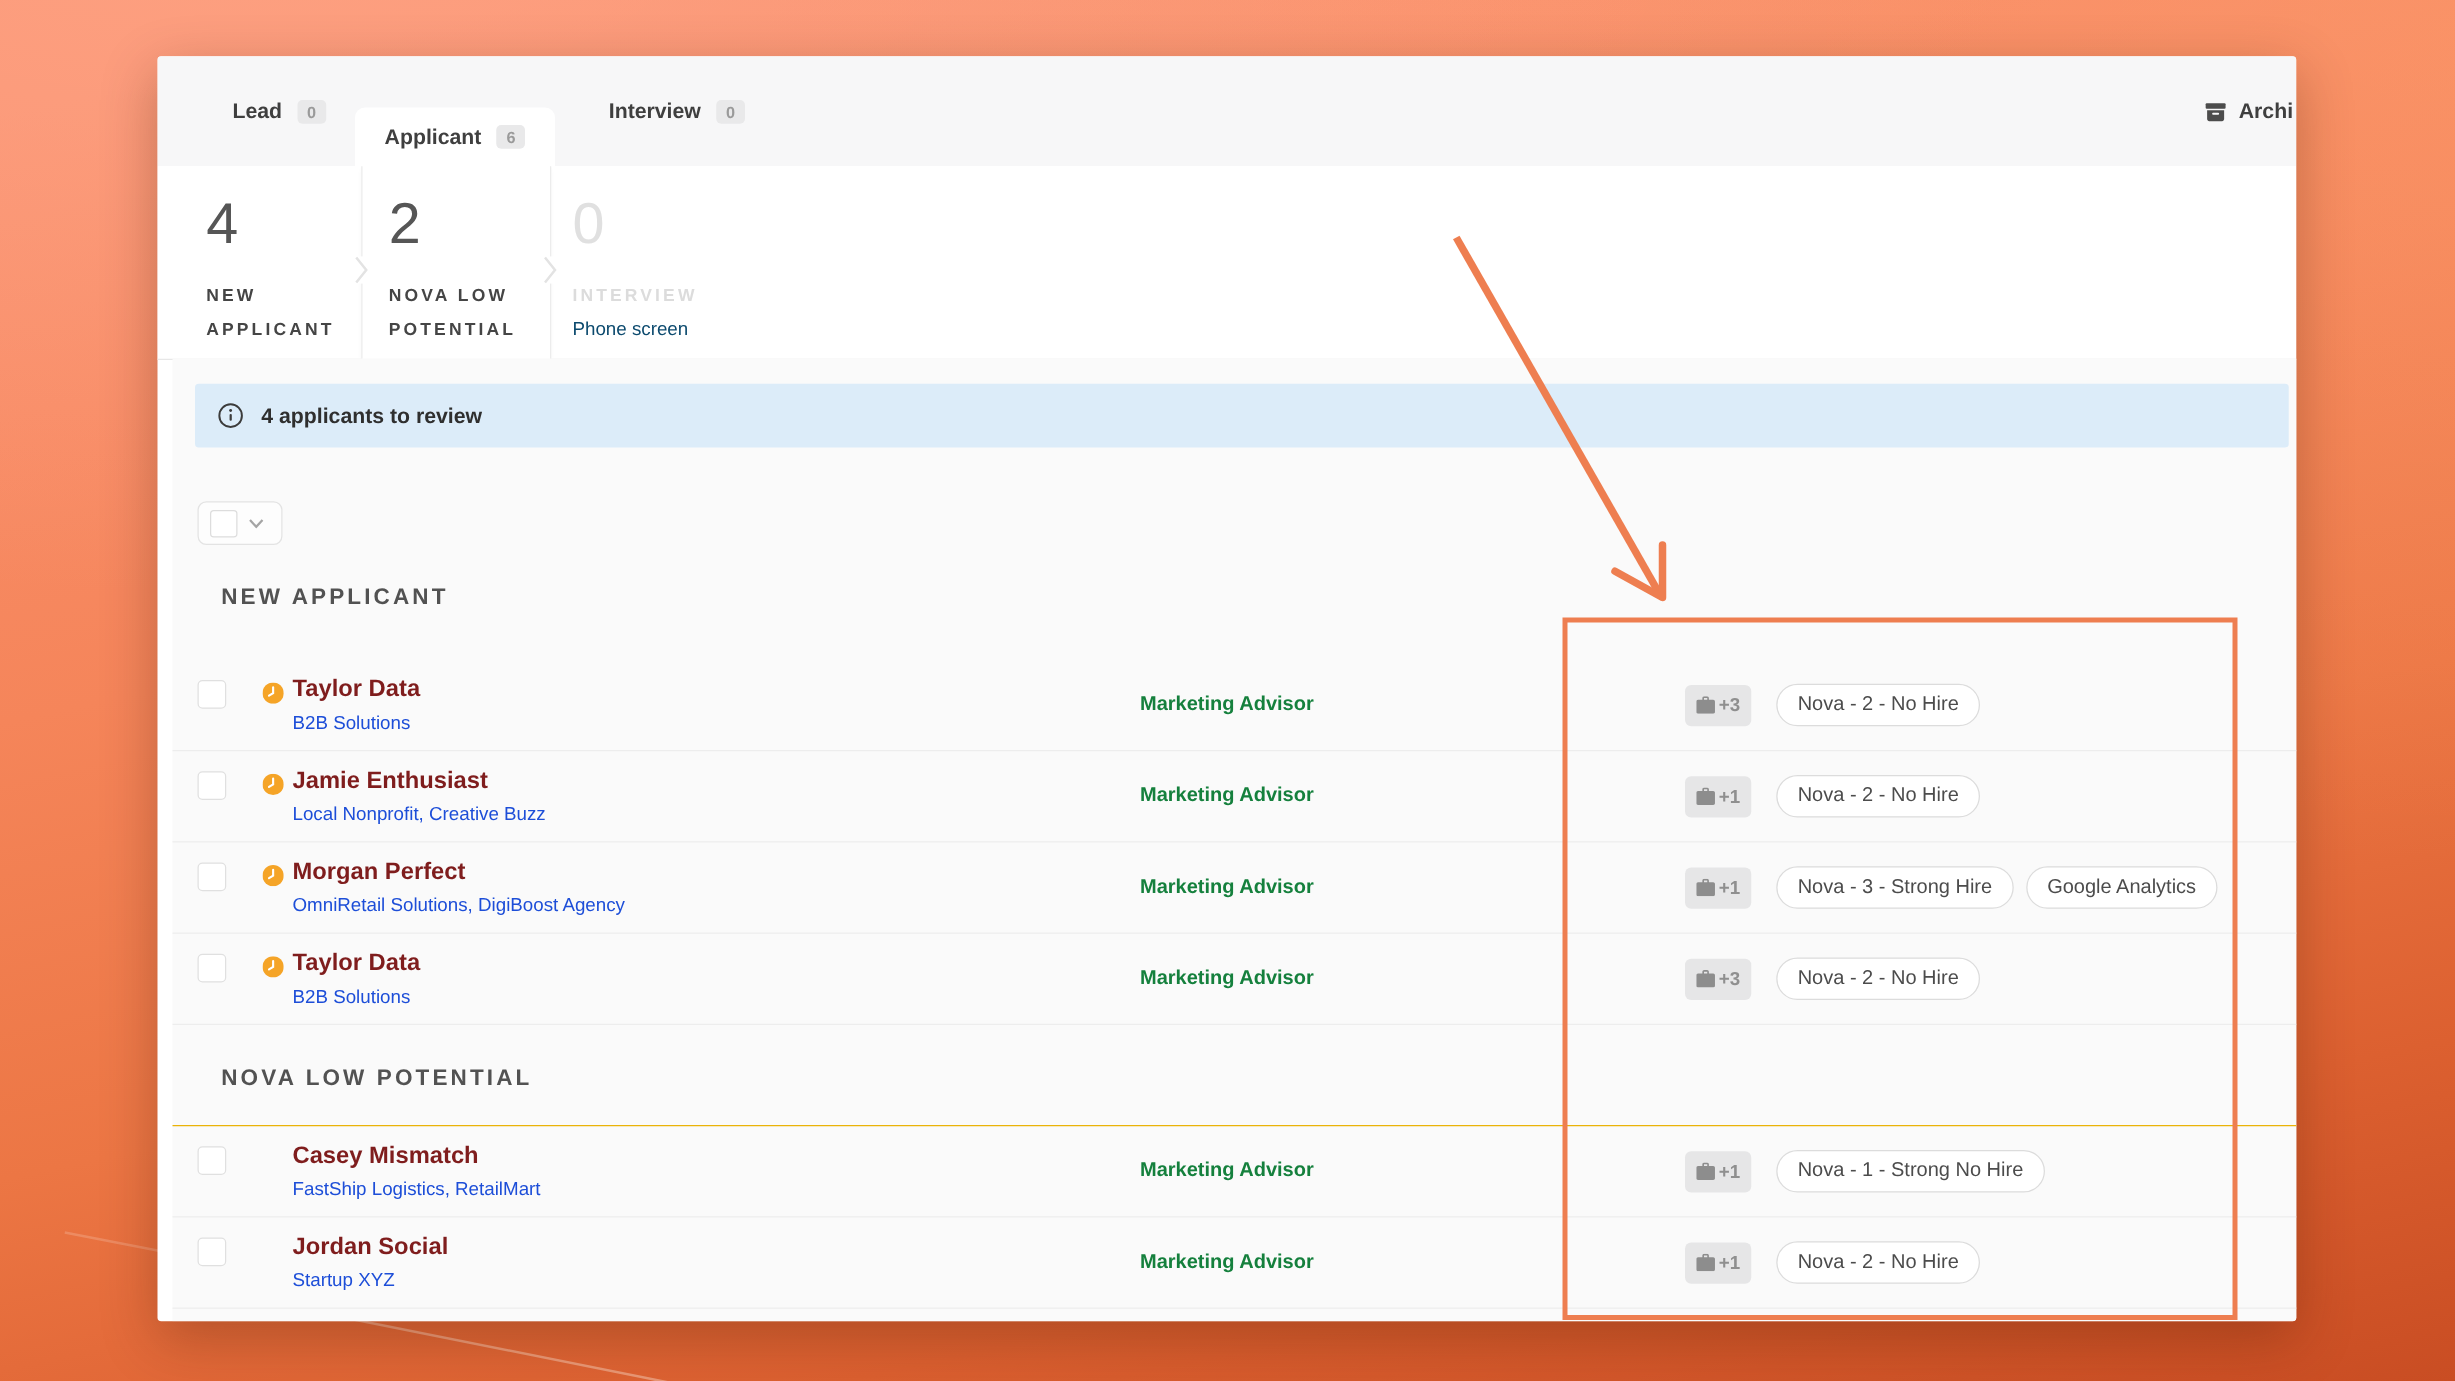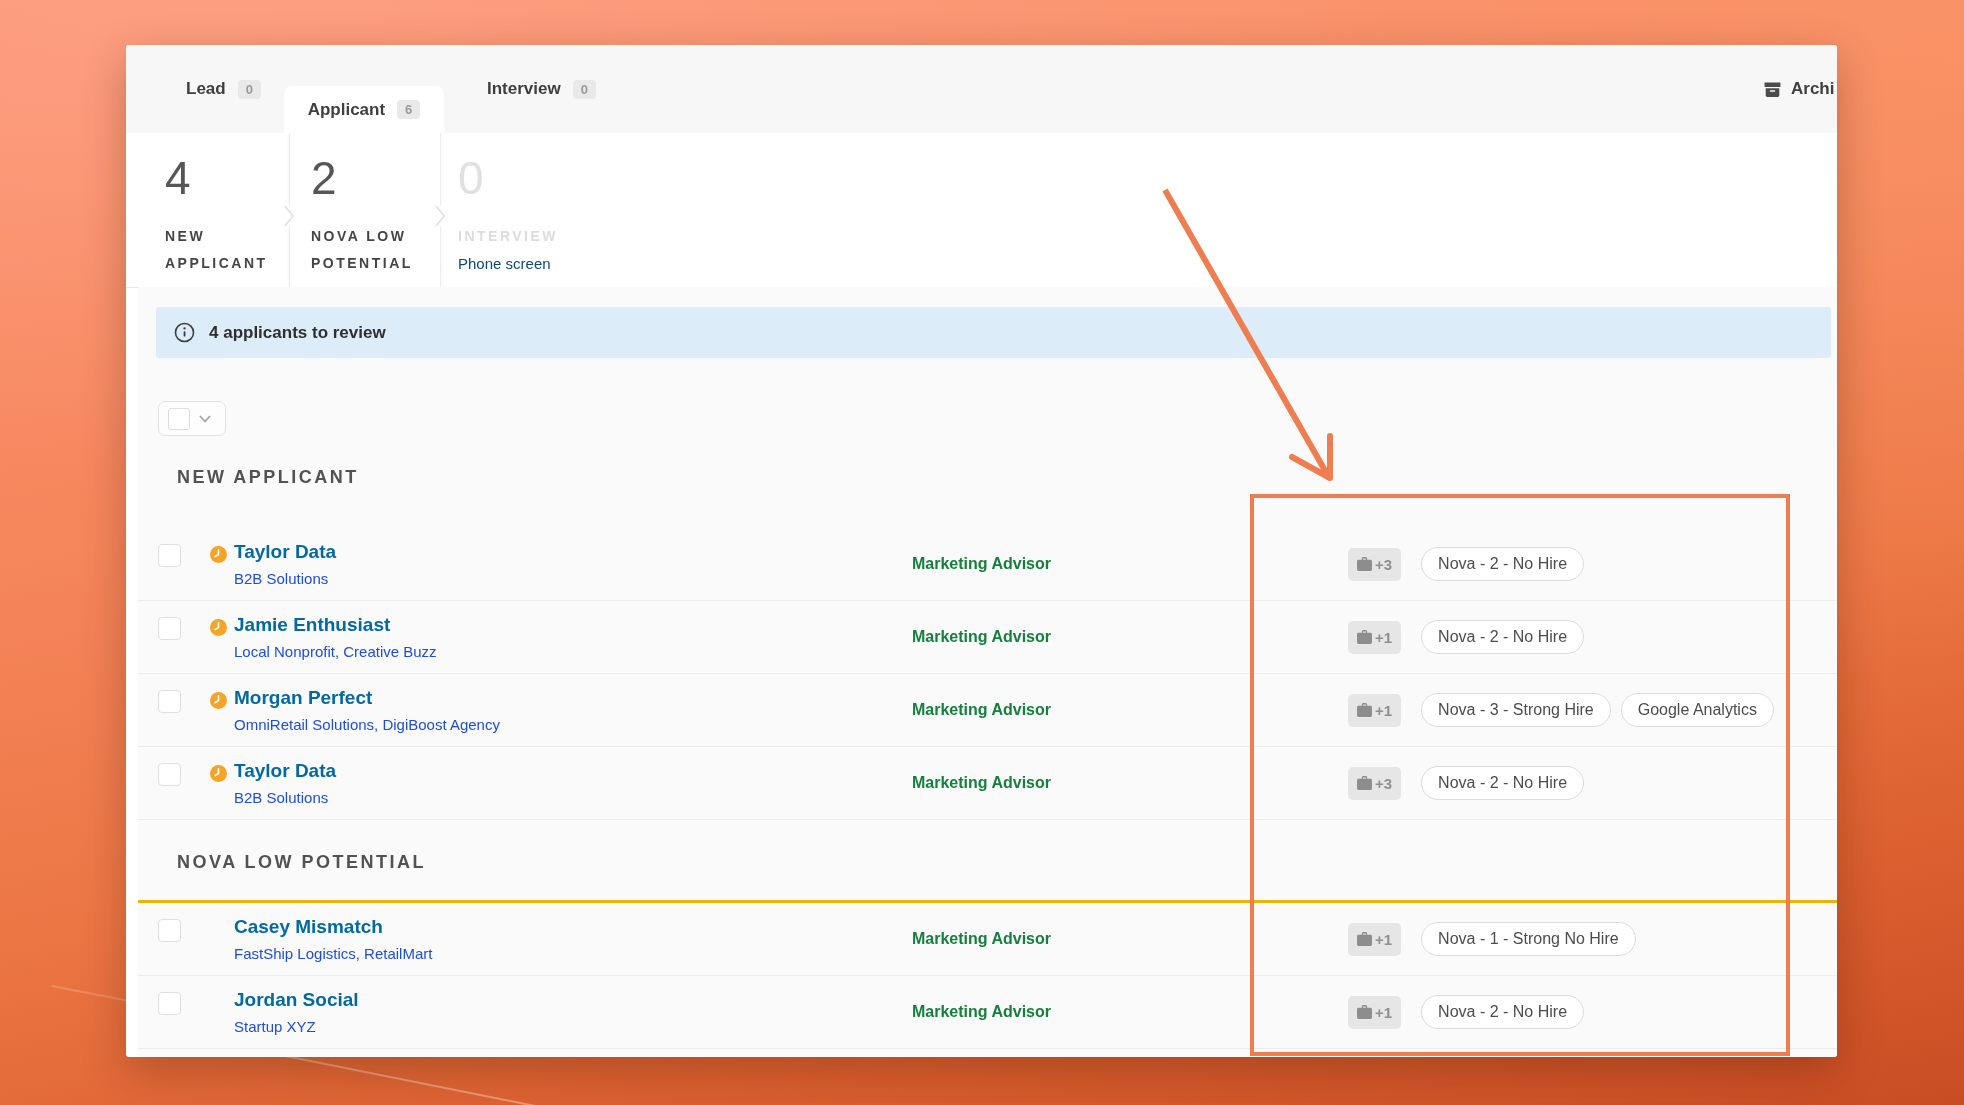--- a/index.html
+++ b/index.html
@@ -45,26 +45,26 @@
   .content{position:absolute;left:12px;top:242px;width:100%;height:770px;background:#fafafa;}
   .banner{position:absolute;left:18px;top:20px;width:1675px;height:51px;background:#dcecf9;border-radius:3px;
           display:flex;align-items:center;gap:14px;padding-left:18px;box-sizing:border-box;
           font-size:17px;font-weight:bold;color:#2f2f2f;}
   .selbtn{position:absolute;left:20px;top:114px;width:68px;height:35px;background:#fdfdfd;border:1px solid #e3e3e3;
           border-radius:7px;display:flex;align-items:center;gap:9px;padding:0 9px;box-sizing:border-box;cursor:pointer;}
   .selbtn .box{width:20px;height:20px;background:#fff;border:1px solid #ddd;border-radius:3px;}
   .sectitle{position:absolute;left:39px;font-size:18px;font-weight:bold;letter-spacing:2.5px;color:#525252;}
   .t1{top:180px;} .t2{top:565px;}
   .rows{position:absolute;left:0;width:100%;}
-  .g1{top:241px;} .g2{top:613px;border-top:3px solid #eab308;}
+  .g1{top:241px;} .g2{top:613px;border-top:1px solid #eab308;}
   .row{position:relative;height:72px;border-bottom:1px solid #ededed;cursor:pointer;}
   .row .cb{position:absolute;left:20px;top:16px;width:21px;height:21px;background:#fff;border:1px solid #e0e0e0;border-radius:4px;}
   .row .clock{position:absolute;left:72px;top:18px;width:17px;height:17px;}
   .who{position:absolute;left:96px;top:11px;}
-  .nm{font-size:19px;font-weight:600;color:#0369a1;line-height:26px;}
+  .nm{font-size:19px;font-weight:600;color:#7f1d1d;line-height:26px;}
   .co{font-size:15px;color:#1d4ed8;line-height:20px;margin-top:4px;}
   .pos{position:absolute;left:774px;top:0;height:72px;line-height:72px;font-size:16px;font-weight:600;color:#15803d;}
   .tags{position:absolute;left:1210px;top:0;height:72px;display:flex;align-items:center;}
   .jbadge{display:inline-flex;align-items:center;gap:3px;background:#e6e6e7;border-radius:5px;height:33px;
           padding:0 9px;color:#8f8f8f;font-size:15px;font-weight:bold;margin-right:20px;}
   .pill{display:inline-flex;align-items:center;background:#fff;border:1px solid #dcdcdc;border-radius:18px;
         height:32px;padding:0 16px;font-size:16px;color:#4c4c4c;margin-right:10px;white-space:nowrap;}
 
   
   .anno-rect{position:absolute;left:1250px;top:494px;width:540px;height:562px;border:4px solid #ee7e50;

